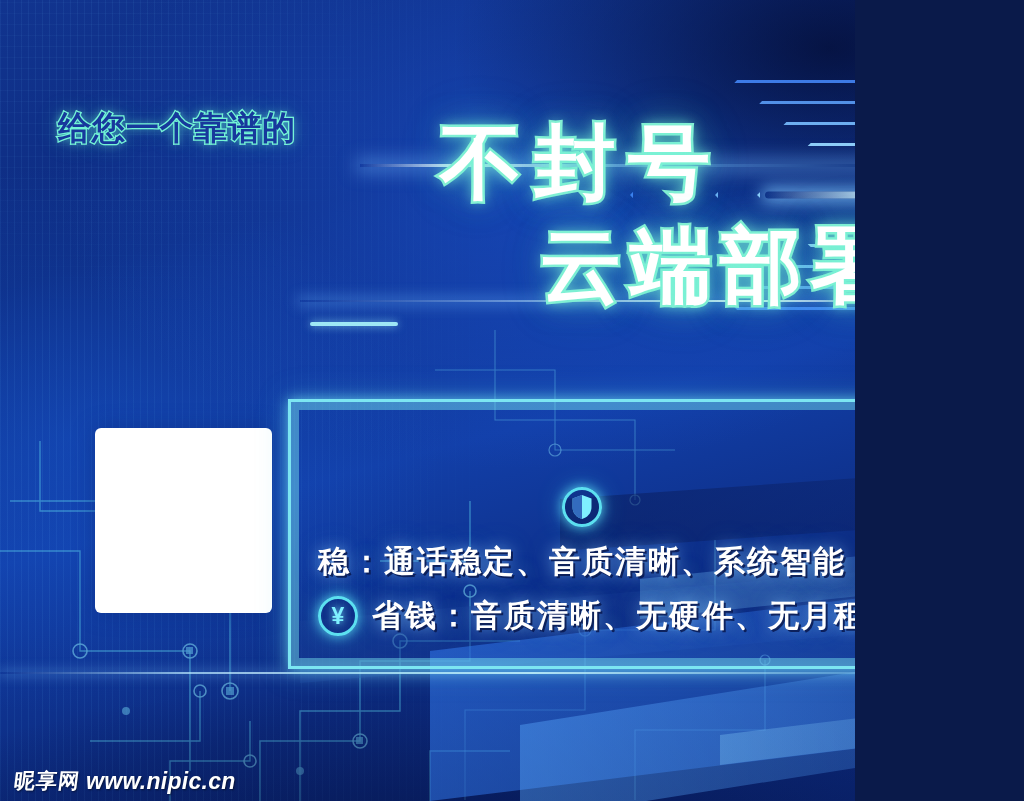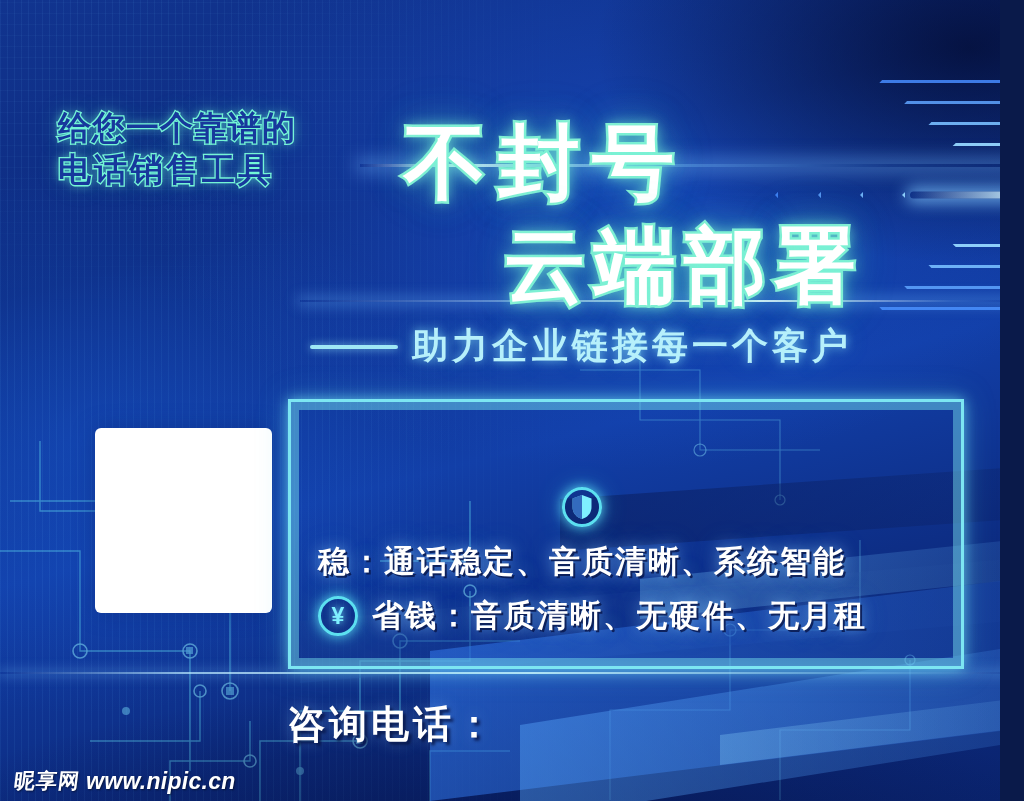--- a/index.html
+++ b/index.html
@@ -6,21 +6,21 @@
   html,body { background:#0a1a4a; }
   body {
     width:1024px; height:801px;
     font-family:"Liberation Sans", sans-serif;
     overflow:hidden; position:relative;
   }
 
   
   #poster {
     position:absolute; inset:0;
-    width:1000px; height:801px;
+    width:855px; height:801px;
     overflow:hidden;
     background:
       radial-gradient(ellipse 680px 420px at 62% 22%, rgba(30,90,220,.55) 0%, rgba(12,40,130,0) 70%),
       radial-gradient(ellipse 520px 380px at 8% 55%, rgba(22,86,205,.45) 0%, rgba(10,35,120,0) 72%),
       linear-gradient(165deg, #11348f 0%, #0d2b80 28%, #123fa8 55%, #0c2a7e 78%, #0a2470 100%);
     padding-left: 8px;
   }
 
   
   .bg-layer { position:absolute; inset:0; pointer-events:none; }
@@ -119,20 +119,21 @@
   .title {
     position:absolute; text-align:left;
     font-weight:bold; white-space:nowrap;
     color:#ffffff;
     -webkit-text-stroke:5px #8df3d5;
     paint-order:stroke fill;
     text-shadow:
       0 0 14px rgba(125,245,215,.9),
       0 0 30px rgba(90,230,205,.55),
       0 0 52px rgba(60,200,190,.3);
+    margin-left: 36px;
   }
   .title.l1 { left:404px; top:109px; font-size:82px; letter-spacing:12px; }
   .title.l2 { left:504px; top:212px; font-size:82px; letter-spacing:8px; }
 
   
   .tagline {
     position:absolute; left:310px; top:322px;
     display:flex; align-items:center; gap:14px;
     white-space:nowrap;
   }
@@ -302,29 +303,27 @@
     <div class="chev c4"></div>
     <div class="chev-core"></div>
   </div>
 
   <div class="streak"></div>
   <div class="streak2"></div>
   <div class="streak3"></div>
 
   <div class="kicker">
     <span class="k1">给您一个靠谱的</span>
-    <span class="k2">电话销售工具</span>
   </div>
 
   <div class="title l1">不封号</div>
   <div class="title l2">云端部署</div>
 
   <div class="tagline">
     <span class="dash"></span>
-    <span class="tg-text">助力企业链接每一个客户</span>
   </div>
 
   <div class="qr-box"></div>
 
   <div class="frame"></div>
 
   <div class="features">
 
 
     <div class="feat-row r2">
@@ -340,21 +339,20 @@
 
     <div class="feat-row r3">
       <span class="f-icon">
         <span class="yen">¥</span>
       </span>
       <span class="f-text">省钱：音质清晰、无硬件、无月租</span>
     </div>
 
   </div>
 
-  <div class="contact">咨询电话：</div>
 
   <div class="footer">
     <div class="wm">
       <span class="wm-cn">昵享网</span>
       <span class="wm-url">www.nipic.cn</span>
     </div>
   </div>
 
 </div>
 

